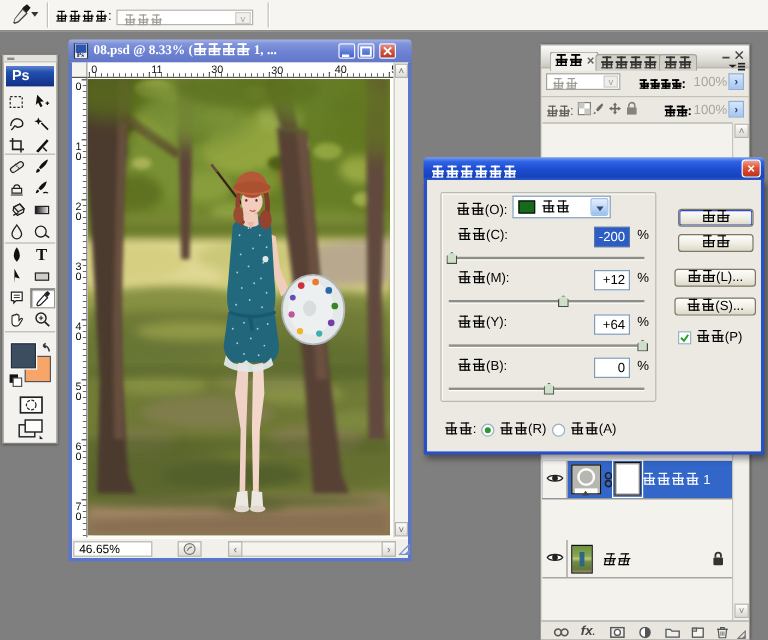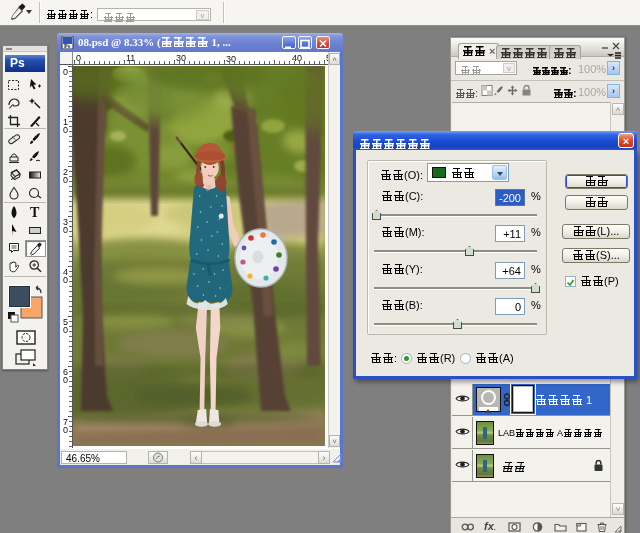--- a/index.html
+++ b/index.html
@@ -307,30 +307,20 @@
 <div style="position:absolute;left:2px;top:19px;width:19px;height:4px;background:#fdfdfb"></div>
 <div style="position:absolute;left:8px;top:18px;width:0;height:0;border:3px solid transparent;border-bottom:4px solid #444"></div>
 </div>
 <svg style="position:absolute;left:51px;top:9px" width="8" height="14" viewBox="0 0 8 14">
           <rect x="1.5" y="1" width="5" height="5" rx="2.4" fill="none" stroke="#222" stroke-width="1.3"></rect>
           <rect x="1.5" y="7.5" width="5" height="5" rx="2.4" fill="none" stroke="#222" stroke-width="1.3"></rect>
         </svg>
 <div class="lthumb" style="left:60px;top:1px;width:22px;height:28px;background:#fff;outline:1px solid #fff;outline-offset:1px;box-shadow:inset 0 0 0 1px #bbb"></div>
 <div style="position:absolute;left:83px;top:10px;color:#fff"><i class="g"></i><i class="g"></i><i class="g"></i><i class="g"></i> 1</div>
 </div>
-<div class="lrow" style="top:314px">
-<div class="eyebox">
-          <svg class="eye" viewBox="0 0 14 9">
-            <path d="M1 4.5C3 1.5 11 1.5 13 4.5 11 7.5 3 7.5 1 4.5z" fill="#fff" stroke="#222"></path>
-            <circle cx="7" cy="4.5" r="2.2" fill="#222"></circle>
-          </svg>
-        </div>
-<div class="lthumb thphoto" style="left:24px;top:4px;width:18px;height:24px"></div>
-<div style="position:absolute;left:46px;top:11px;font-size:9px;white-space:nowrap;letter-spacing:0">LAB<i class="g g8"></i><i class="g g8"></i><i class="g g8"></i><i class="g g8"></i> A<i class="g g8"></i><i class="g g8"></i><i class="g g8"></i><i class="g g8"></i></div>
-</div>
 <div class="lrow" style="top:347px">
 <div class="eyebox">
           <svg class="eye" viewBox="0 0 14 9">
             <path d="M1 4.5C3 1.5 11 1.5 13 4.5 11 7.5 3 7.5 1 4.5z" fill="#fff" stroke="#222"></path>
             <circle cx="7" cy="4.5" r="2.2" fill="#222"></circle>
           </svg>
         </div>
 <div class="lthumb thphoto" style="left:24px;top:4px;width:18px;height:24px"></div>
 <div style="position:absolute;left:50px;top:11px;transform:skewX(-12deg);font-weight:bold"><i class="g"></i><i class="g"></i></div>
 <svg style="position:absolute;left:141px;top:9px" width="11" height="13" viewBox="0 0 11 13">
@@ -397,21 +387,21 @@
 <div id="hruler">
 <div class="tick" style="left:1px;top:8px;height:5px"></div>
       <div class="rnum" style="left:3px;top:1px">0</div>
 <div class="tick" style="left:51px;top:8px;height:5px"></div>
       <div class="rnum" style="left:53px;top:1px">11</div>
 <div class="tick" style="left:101px;top:8px;height:5px"></div>
       <div class="rnum" style="left:103px;top:1px">30</div>
 <div class="tick" style="left:151px;top:8px;height:5px"></div>
       <div class="rnum" style="left:153px;top:2px">30</div>
 <div class="tick" style="left:201px;top:8px;height:5px"></div>
-      <div class="rnum" style="left:219px;top:1px">40</div>
+      <div class="rnum" style="left:206px;top:1px">40</div>
 <div class="tick" style="left:251px;top:8px;height:5px"></div>
       <div class="rnum" style="left:253px;top:1px">50</div>
 </div>
 <div id="vruler">
 <div class="tick" style="left:8px;top:1px;width:5px;height:1px"></div>
       <div class="rnum" style="left:3px;top:3px;line-height:8px">0</div>
 <div class="tick" style="left:8px;top:51px;width:5px;height:1px"></div>
       <div class="rnum" style="left:3px;top:53px;line-height:8px">1<br>0</div>
 <div class="tick" style="left:8px;top:101px;width:5px;height:1px"></div>
       <div class="rnum" style="left:3px;top:103px;line-height:8px">2<br>0</div>
@@ -622,21 +612,21 @@
 <div style="position:absolute;right:1px;top:1px;width:15px;height:15px;background:linear-gradient(180deg,#e6eefb 0,#bcd4f2 60%,#98bdea 100%);border:1px solid #9ebfe8;border-radius:2px">
         <div style="position:absolute;left:4px;top:6px;width:0;height:0;border:3.5px solid transparent;border-top:4.5px solid #2a4a7a"></div>
       </div>
 </div>
 <div class="dlbl" style="left:25px;top:40px"><i class="g"></i><i class="g"></i>(C):</div>
 <div class="vbox" style="left:139px;top:39px;background:#2c5cc4;color:#fff;border-color:#5577aa">-200</div>
 <div class="dlbl" style="left:175px;top:40px">%</div>
 <div class="strack" style="left:18px;top:64px;width:163px"></div>
     <div class="sthumb" style="left:16px;top:60px"></div>
 <div class="dlbl" style="left:25px;top:76px"><i class="g"></i><i class="g"></i>(M):</div>
-<div class="vbox" style="left:139px;top:75px">+11</div>
+<div class="vbox" style="left:139px;top:75px">+12</div>
 <div class="dlbl" style="left:175px;top:76px">%</div>
 <div class="strack" style="left:18px;top:100px;width:163px"></div>
     <div class="sthumb" style="left:109px;top:96px"></div>
 <div class="dlbl" style="left:25px;top:113px"><i class="g"></i><i class="g"></i>(Y):</div>
 <div class="vbox" style="left:139px;top:112px">+64</div>
 <div class="dlbl" style="left:175px;top:113px">%</div>
 <div class="strack" style="left:18px;top:137px;width:163px"></div>
     <div class="sthumb" style="left:175px;top:133px"></div>
 <div class="dlbl" style="left:25px;top:149px"><i class="g"></i><i class="g"></i>(B):</div>
 <div class="vbox" style="left:139px;top:148px">0</div>

